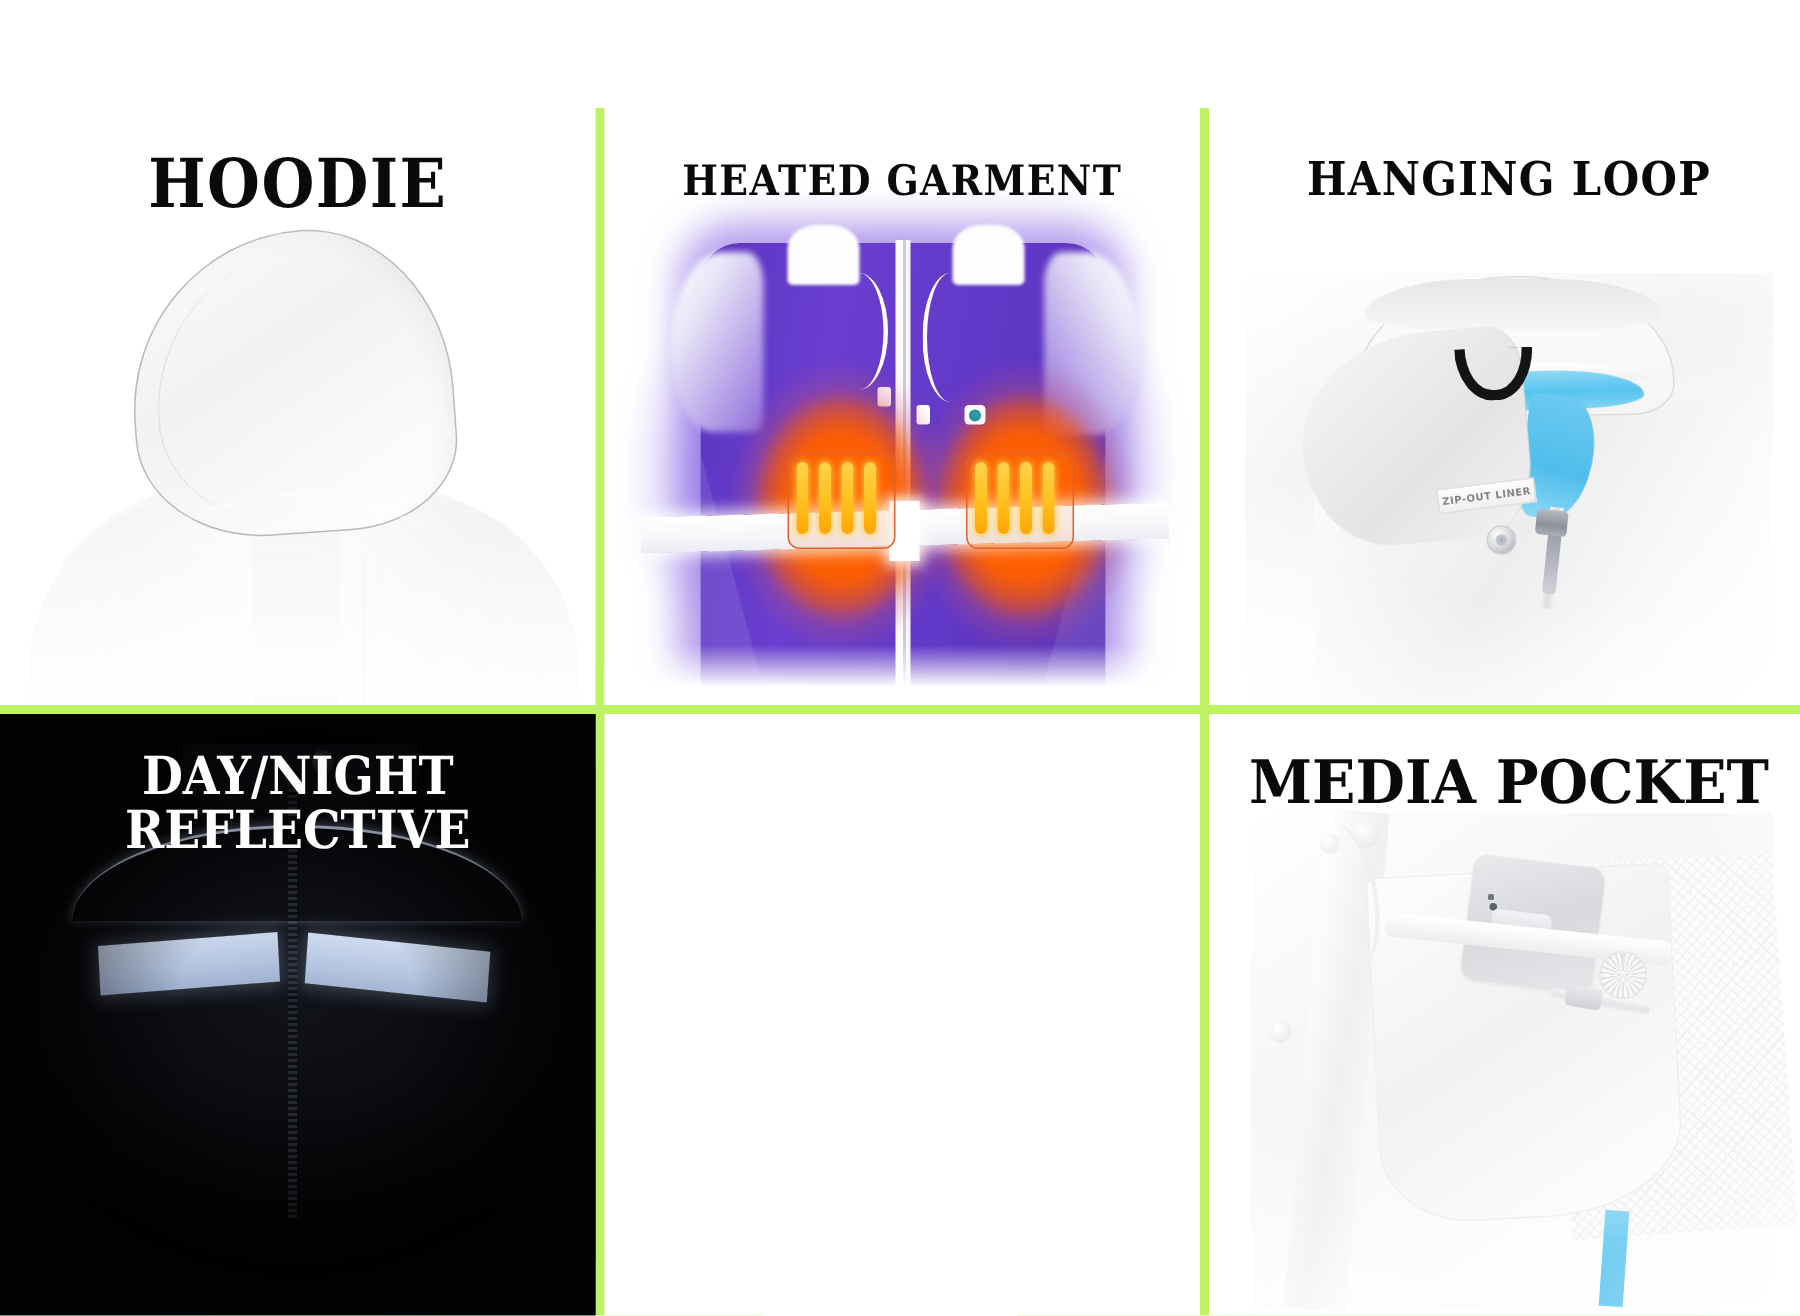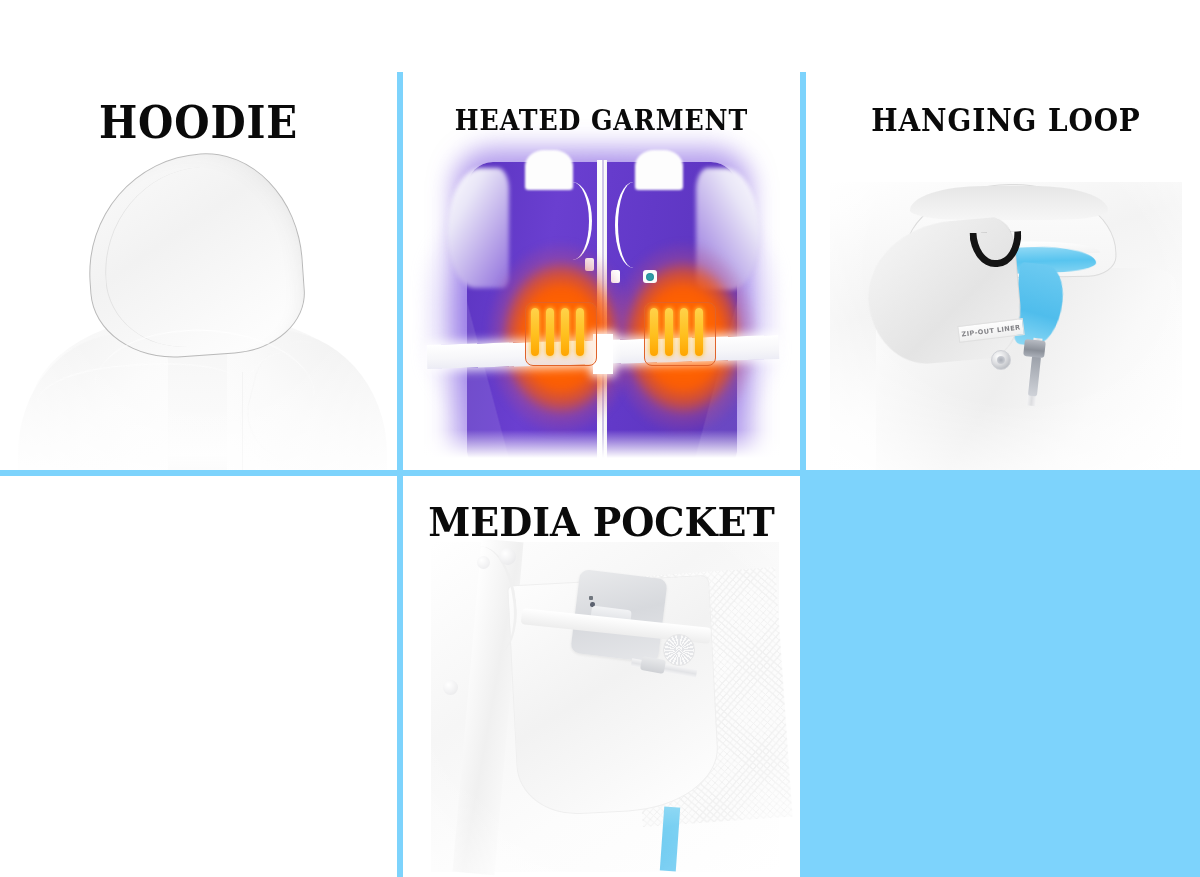--- a/index.html
+++ b/index.html
@@ -17,21 +17,21 @@
     letter-spacing:1px;
     color:#0b0b0b;
     transform:scaleX(0.92) scaleY(1.06);
     line-height:60px;
     white-space:nowrap;
   }
 
   
   .grid{
     position:absolute;left:0;top:72px;width:1200px;height:805px;
-    background:#7dd3fc;
+    background:#bef264;
     display:grid;
     grid-template-columns:397px 397px 400px;
     grid-template-rows:398px 401px;
     gap:6px;
     box-sizing:border-box;
     padding:0 6px 6px 0;
   }
   .cell{position:relative;overflow:hidden;background:#fff;}
   .cell.dark{background:#050505;}
 
@@ -566,20 +566,37 @@
             <i></i>
           </div>
         <div class="hg-zip-track"></div>
         <div class="hg-zip-tab"></div>
         <div class="hg-zip-pull"></div>
         <div class="hg-fade"></div>
       </div>
       <div class="cell-title t-hang">HANGING LOOP</div>
     </div>
 
+    <div class="cell dark">
+      <div class="refl">
+        <div class="rf-jacket"></div>
+        <div class="rf-collar"></div>
+        <div class="rf-snap"></div>
+        <div class="rf-zip"></div>
+        <div class="rf-pipe"></div>
+        <div class="rf-pipe-cut"></div>
+        <div class="rf-band-l"></div>
+        <div class="rf-band-r"></div>
+        <div class="rf-vignette"></div>
+      </div>
+      <div class="cell-title t-day two-line light">
+        <span>DAY/NIGHT</span><br>
+        <span>REFLECTIVE</span>
+      </div>
+    </div>
 
     <div class="cell">
       <div class="cell-title t-heated"></div>
     </div>
 
     <div class="cell">
       <div class="media">
         <div class="md-panel"></div>
         <div class="md-mesh"></div>
         <div class="md-placket"></div>

